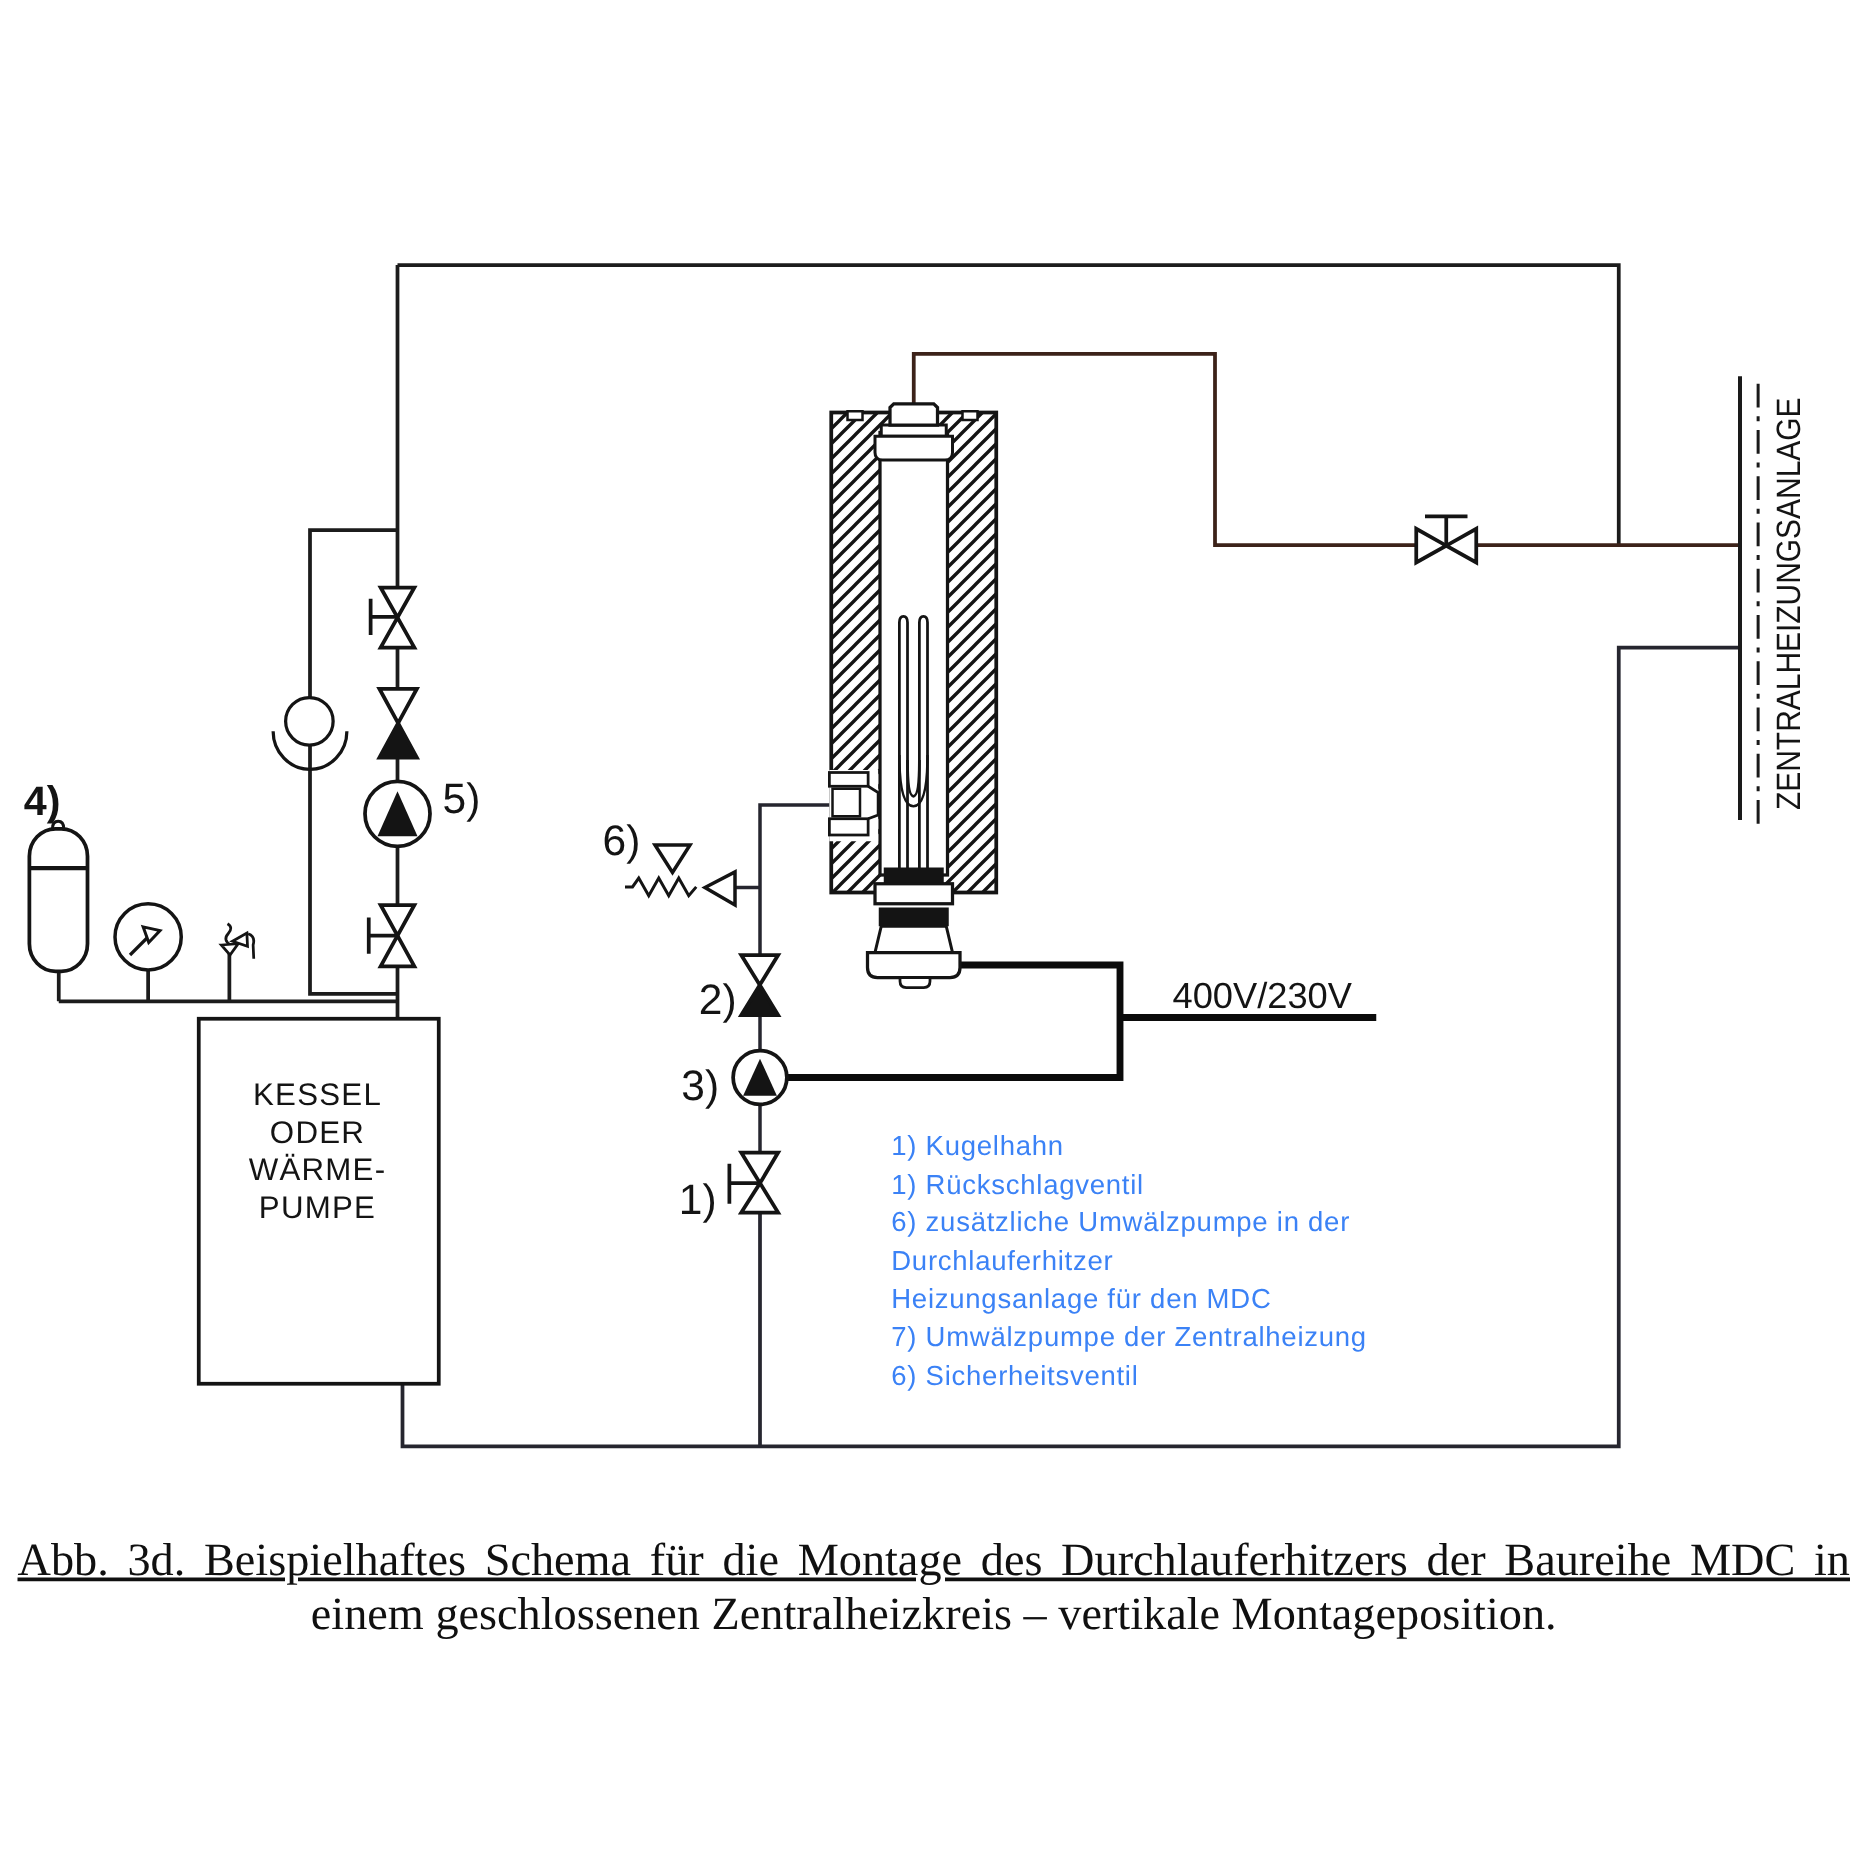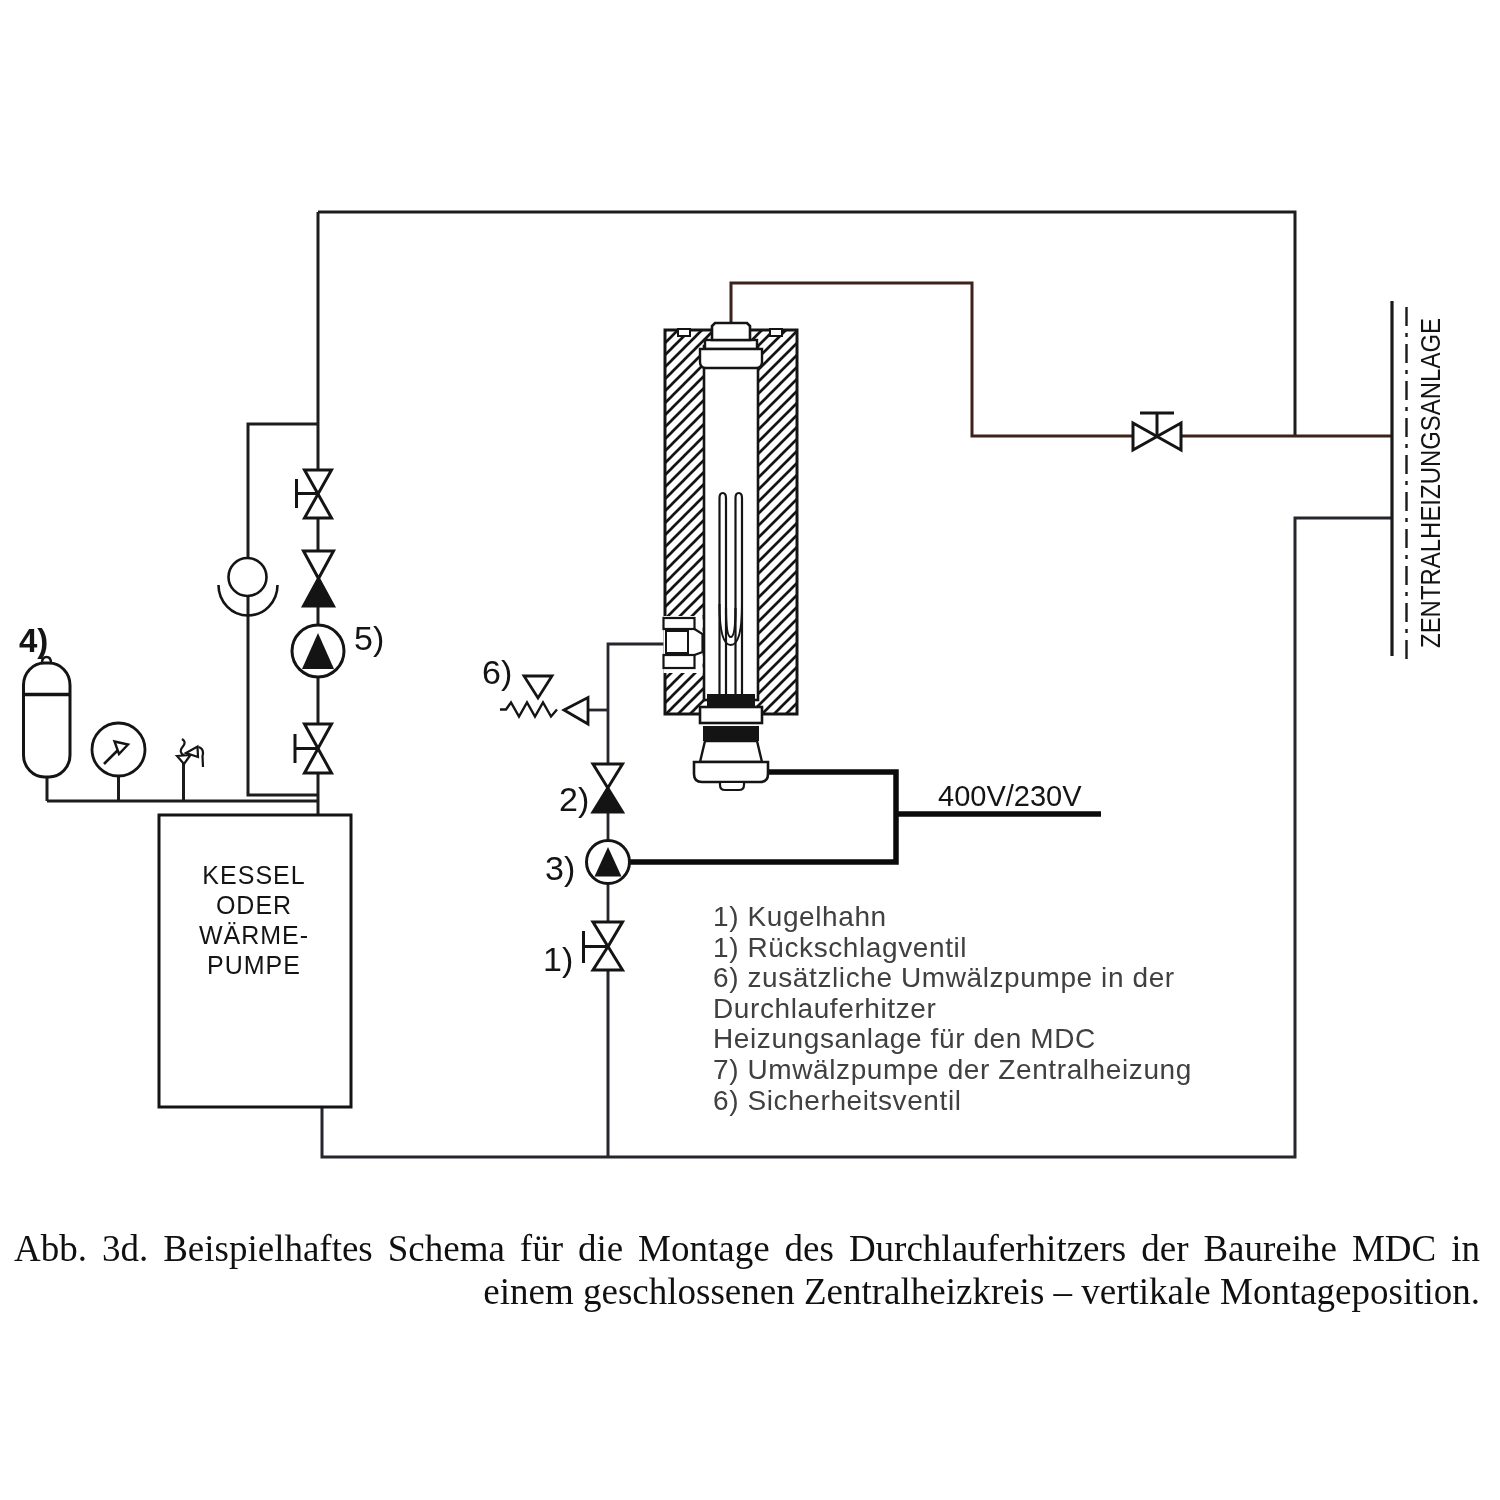--- a/index.html
+++ b/index.html
@@ -1,24 +1,24 @@
 <!DOCTYPE html>
 <html><head>
 <meta charset="utf-8">
 <style>
   html,body{margin:0;padding:0;background:#ffffff;}
   .stage{position:relative;width:1500px;height:1500px;background:#ffffff;overflow:hidden;
          font-family:"Liberation Sans",sans-serif;color:#161616;}
   svg text{font-family:"Liberation Sans",sans-serif;fill:#141414;}
-  .legend{position:absolute;left:713px;top:902px;font-size:28px;line-height:30.6px;
-          letter-spacing:0.6px;color:#404040;white-space:nowrap;}
+  .legend{position:absolute;left:713px;top:902px;font-size:22px;line-height:30.6px;
+          letter-spacing:0.6px;color:#3b82f6;white-space:nowrap;}
   .caption{position:absolute;left:14px;top:1227px;width:1466px;
            font-family:"Liberation Serif",serif;font-size:37px;line-height:43px;color:#101010;}
-  .caption .just{text-align:justify;text-align-last:justify;}
-  .caption .norm{text-align:right;}
+  .caption .just{text-align:justify;text-align-last:justify;text-decoration:underline;}
+  .caption .norm{text-align:center;}
 </style>
 </head>
 <body>
 
 <div class="stage">
 <svg width="1500" height="1500" viewBox="0 0 1500 1500">
   <defs>
     <pattern id="hatch" width="12" height="12" patternUnits="userSpaceOnUse">
       <path d="M-2,2 L2,-2 M-2,14 L14,-2 M10,14 L14,10" stroke="#141414" stroke-width="2.7" fill="none"></path>
     </pattern>

